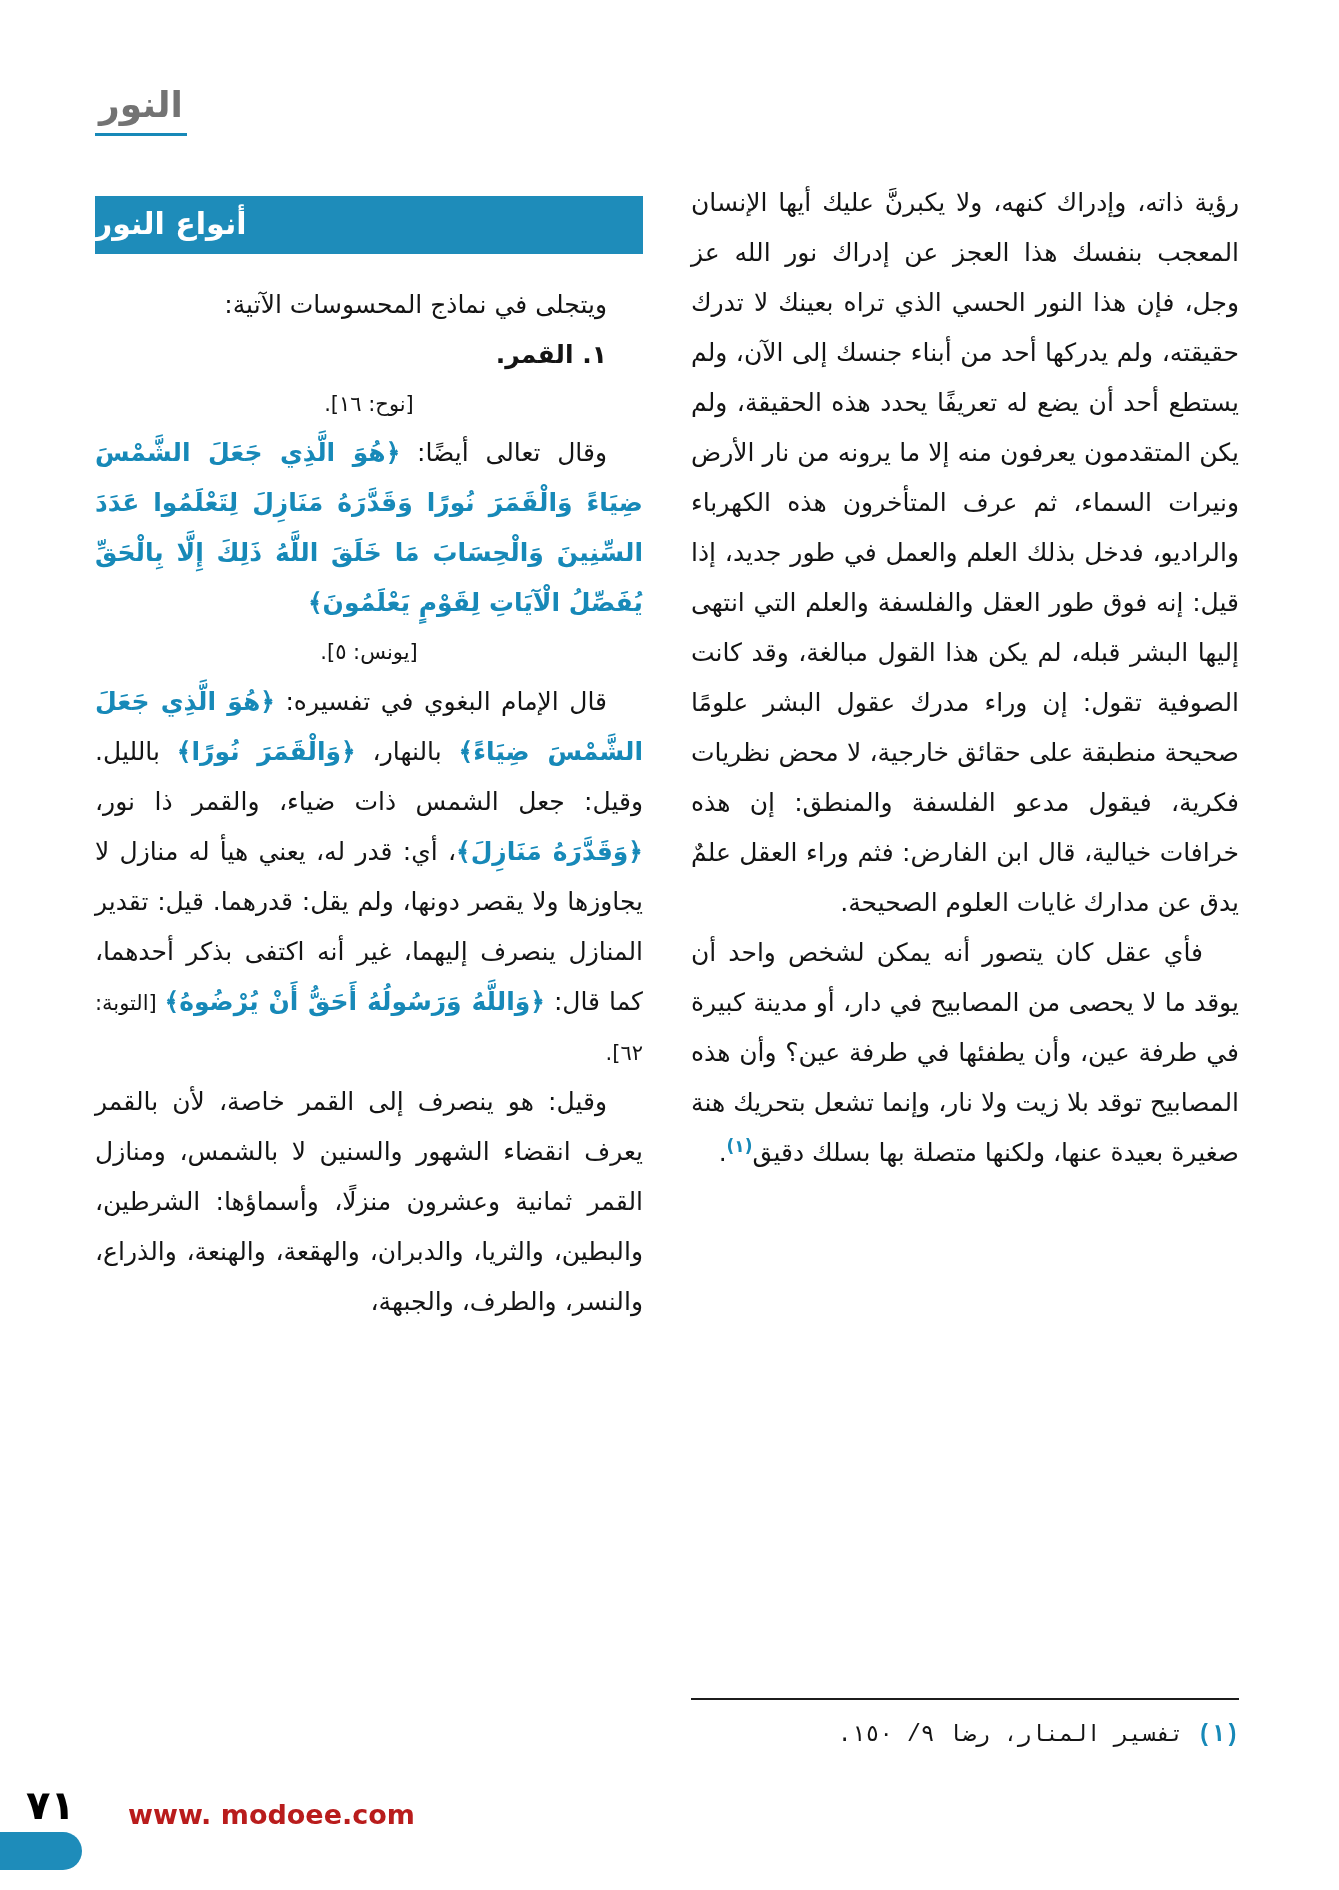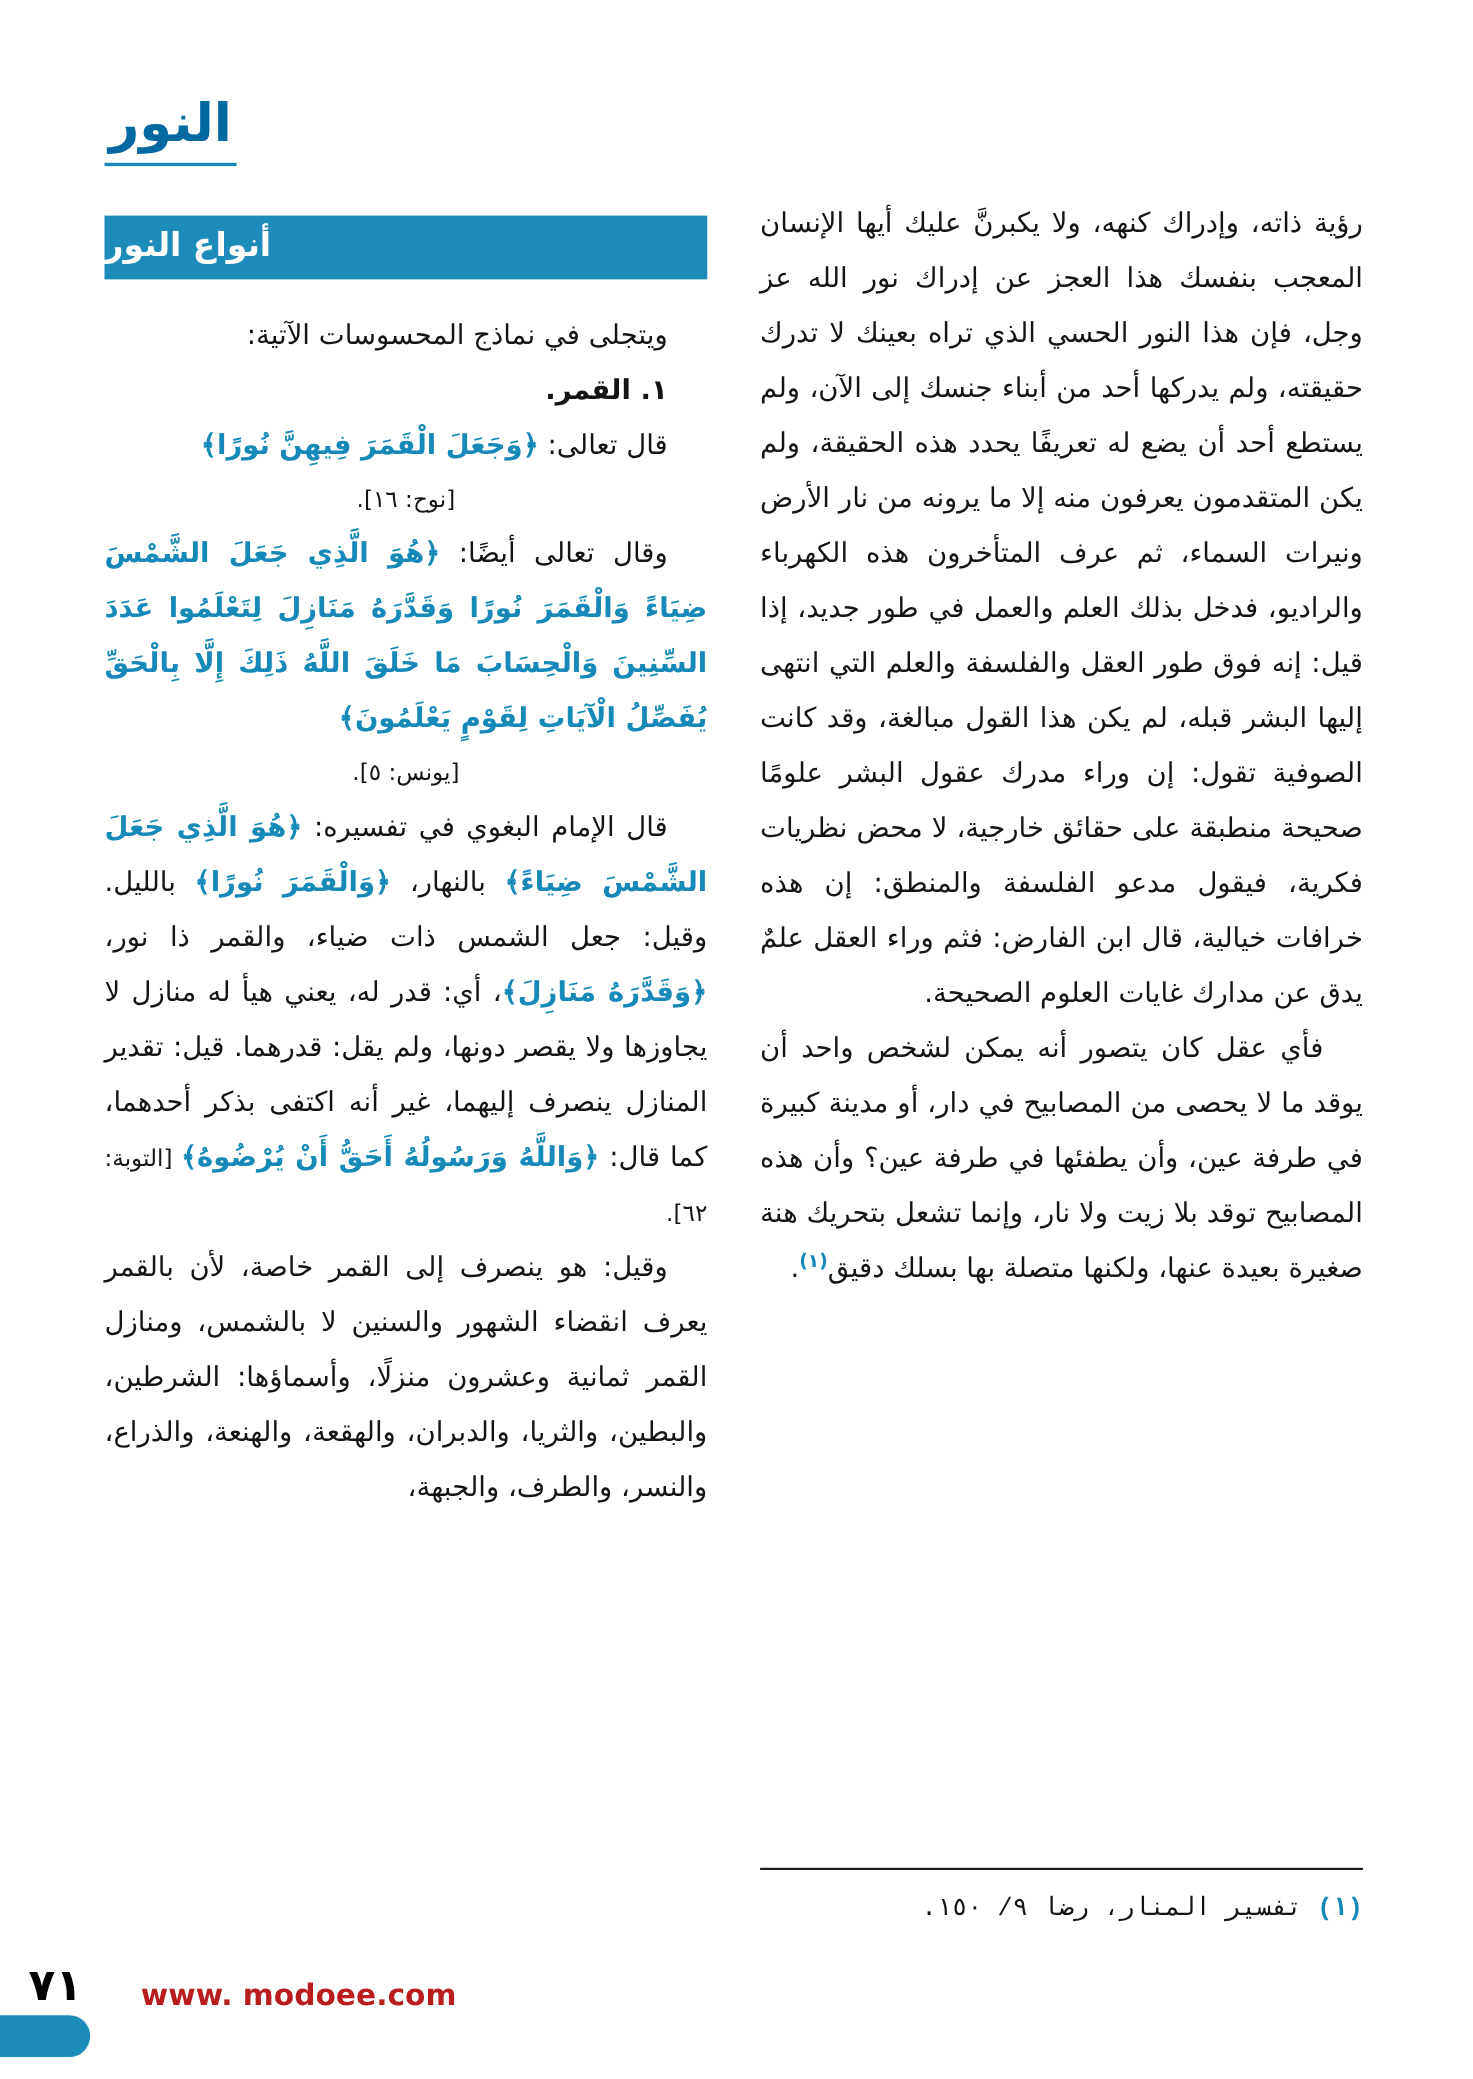--- a/index.html
+++ b/index.html
@@ -13,22 +13,22 @@
     direction: rtl;
     overflow: hidden;
     color: #141414;
     font-family: "DejaVu Sans", "Liberation Sans", sans-serif;
   }
   .header-title {
     position: absolute;
     top: 84px;
     left: 95px;
     display: inline-block;
-    color: #0369a1;
-    font-size: 48px;
+    color: #737373;
+    font-size: 36px;
     font-weight: bold;
     padding: 0 4px 8px 4px;
     border-bottom: 3px solid #1789b8;
   }
   .col {
     position: absolute;
     width: 548px;
     text-align: justify;
   }
   .col-right { top: 178px; right: 100px; }
@@ -133,21 +133,20 @@
   </section>
 
   <div class="footnote-sep"></div>
   <p class="footnote"><span class="fn-marker">(١)</span><span> تفسير المنار، رضا ٩/ ١٥٠.</span></p>
 
   <section class="col col-left">
     <div class="section-box">أنواع النور</div>
     <p class="body-p indent">ويتجلى في نماذج المحسوسات الآتية:</p>
     <p class="body-p indent item-label">١. القمر.</p>
 
-    <p class="body-p indent"><span>قال تعالى: </span><span class="verse">﴿وَجَعَلَ الْقَمَرَ فِيهِنَّ نُورًا﴾</span></p>
     <p class="ref">[نوح: ١٦].</p>
 
     <p class="body-p indent"><span>وقال تعالى أيضًا: </span><span class="verse">﴿هُوَ الَّذِي جَعَلَ الشَّمْسَ ضِيَاءً وَالْقَمَرَ نُورًا وَقَدَّرَهُ مَنَازِلَ لِتَعْلَمُوا عَدَدَ السِّنِينَ وَالْحِسَابَ مَا خَلَقَ اللَّهُ ذَلِكَ إِلَّا بِالْحَقِّ يُفَصِّلُ الْآيَاتِ لِقَوْمٍ يَعْلَمُونَ﴾</span></p>
     <p class="ref">[يونس: ٥].</p>
 
     <p class="body-p indent"><span>قال الإمام البغوي في تفسيره: </span><span class="verse">﴿هُوَ الَّذِي جَعَلَ الشَّمْسَ ضِيَاءً﴾</span><span> بالنهار، </span><span class="verse">﴿وَالْقَمَرَ نُورًا﴾</span><span> بالليل. وقيل: جعل الشمس ذات ضياء، والقمر ذا نور، </span><span class="verse">﴿وَقَدَّرَهُ مَنَازِلَ﴾</span><span>، أي: قدر له، يعني هيأ له منازل لا يجاوزها ولا يقصر دونها، ولم يقل: قدرهما. قيل: تقدير المنازل ينصرف إليهما، غير أنه اكتفى بذكر أحدهما، كما قال: </span><span class="verse">﴿وَاللَّهُ وَرَسُولُهُ أَحَقُّ أَنْ يُرْضُوهُ﴾</span><span class="ref-inline"> [التوبة: ٦٢].</span></p>
 
     <p class="body-p indent">وقيل: هو ينصرف إلى القمر خاصة، لأن بالقمر يعرف انقضاء الشهور والسنين لا بالشمس، ومنازل القمر ثمانية وعشرون منزلًا، وأسماؤها: الشرطين، والبطين، والثريا، والدبران، والهقعة، والهنعة، والذراع، والنسر، والطرف، والجبهة،</p>
   </section>
 

